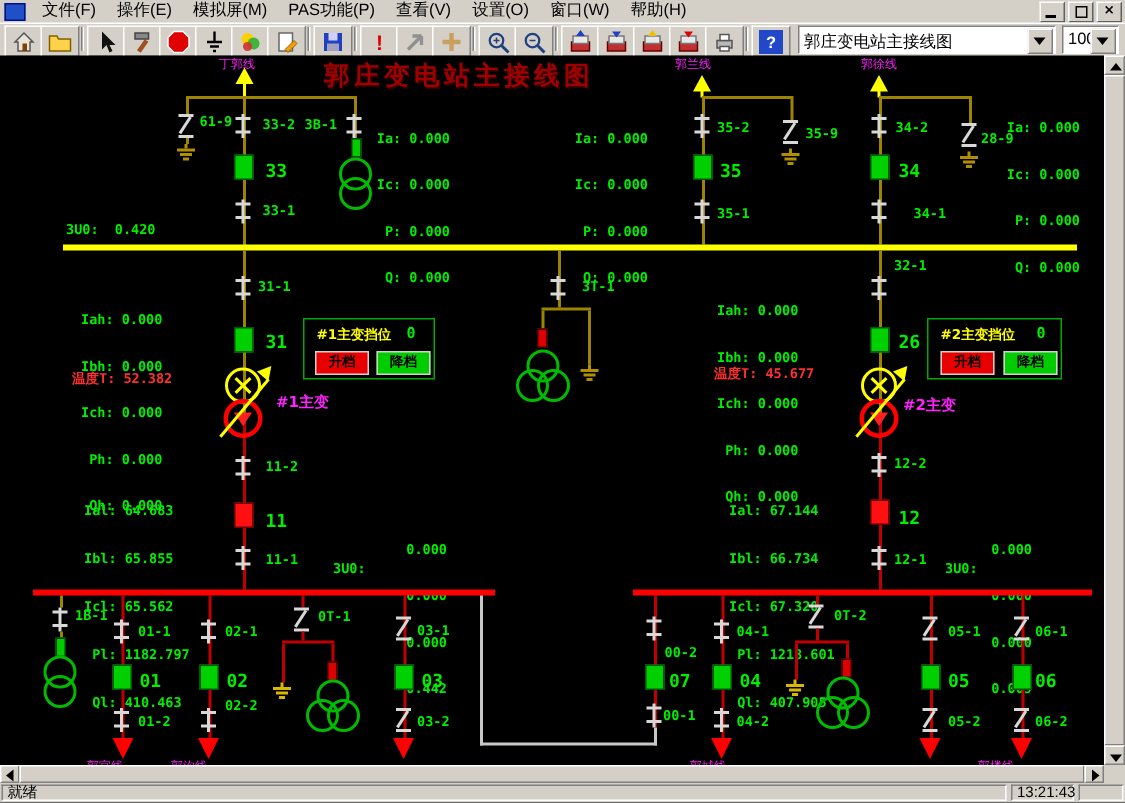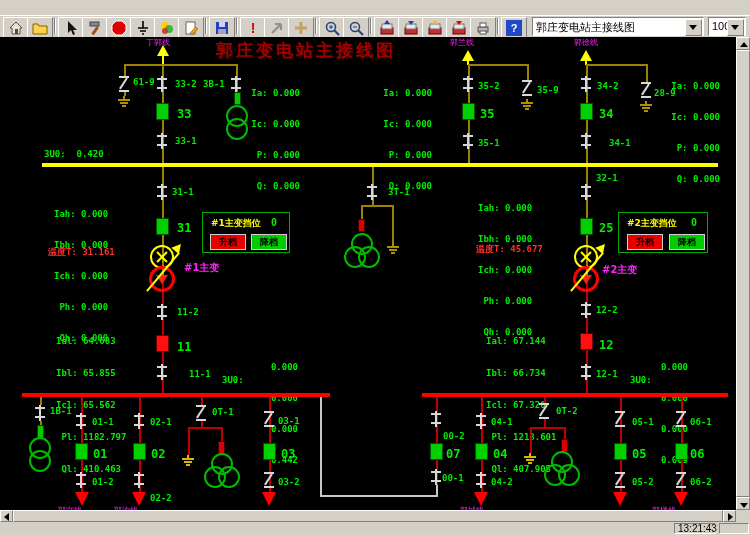--- a/index.html
+++ b/index.html
@@ -78,20 +78,40 @@
   .tri{position:absolute;width:0;height:0}
   .sthumb{position:absolute;background:#d4d0c8;border:1px solid;border-color:#fff #808080 #808080 #fff;box-sizing:border-box}
   .statusbar{position:absolute;left:0;top:522px;width:750px;height:13px;background:#d4d0c8;font-size:10px;color:#000}
   .spanel{position:absolute;top:1px;height:11px;border:1px solid;border-color:#808080 #fff #fff #808080;box-sizing:border-box;line-height:10px;padding-left:3px}
 </style>
 </head>
 <body>
 
 <div class="screen">
 
+  <div class="menubar">
+    <span class="appicon"></span>
+    <span class="menu-item">文件(F)</span>
+    <span class="menu-item">操作(E)</span>
+    <span class="menu-item">模拟屏(M)</span>
+    <span class="menu-item">PAS功能(P)</span>
+    <span class="menu-item">查看(V)</span>
+    <span class="menu-item">设置(O)</span>
+    <span class="menu-item">窗口(W)</span>
+    <span class="menu-item">帮助(H)</span>
+    <span class="winbtns">
+      <span class="wbtn">
+          <i class="minbar"></i>
+        </span>
+      <span class="wbtn">
+          <i class="rstbox"></i>
+        </span>
+      <span class="wbtn">×</span>
+    </span>
+  </div>
 
   <div class="toolbar">
     <span class="tbtn" style="left:3px">
         <svg class="ticon" viewBox="0 0 16 16">
           <path d="M2 8 8 2l6 6h-2v6H4V8z" fill="#e8e4d8" stroke="#555"></path>
           <rect x="7" y="9" width="3" height="5" fill="#804000"></rect>
         </svg>
       </span>
     <span class="tbtn" style="left:27px">
         <svg class="ticon" viewBox="0 0 16 16">
@@ -334,27 +354,27 @@
       <span class="tapbtn up" style="left:7px">升档</span>
       <span class="tapbtn dn" style="left:48px">降档</span>
     </div>
     <div class="meas" style="left:54px;top:152px">
       <span>Iah: 0.000</span>
       <span>Ibh: 0.000</span>
       <span>Ich: 0.000</span>
       <span> Ph: 0.000</span>
       <span> Qh: 0.000</span>
     </div>
-    <div class="redtxt" style="left:48px;top:209px">温度T: 31.161</div>
+    <div class="redtxt" style="left:48px;top:209px">温度T: 52.382</div>
     <div class="sw" style="left:156px;top:267px"></div>
     <div class="gl" style="left:177px;top:270px">11-2</div>
     <div class="brk r" style="left:156px;top:298px"></div>
     <div class="gl big" style="left:177px;top:303px">11</div>
     <div class="sw" style="left:156px;top:327px"></div>
-    <div class="gl" style="left:189px;top:332px">11-1</div>
+    <div class="gl" style="left:177px;top:332px">11-1</div>
     <div class="meas lh12" style="left:56px;top:279px">
       <span>Ial: 64.683</span>
       <span>Ibl: 65.855</span>
       <span>Icl: 65.562</span>
       <span> Pl: 1182.797</span>
       <span> Ql: 410.463</span>
     </div>
     <div class="meas ra" style="left:246px;top:305px;width:52px">
       <span>0.000</span>
       <span>0.000</span>
@@ -375,21 +395,21 @@
       <div class="circ" style="left:14px;top:13px"></div>
     </div>
     <div class="wire c-oli" style="left:392px;top:170px;width:2px;height:36px"></div>
     <div class="gnd" style="left:387px;top:206px"></div>
 
     <div class="wire c-oli" style="left:586px;top:130px;width:2px;height:112px"></div>
     <div class="wire c-red" style="left:586px;top:242px;width:2px;height:114px"></div>
     <div class="sw" style="left:580px;top:147px"></div>
     <div class="gl" style="left:596px;top:136px">32-1</div>
     <div class="brk g" style="left:580px;top:181px"></div>
-    <div class="gl big" style="left:599px;top:184px">25</div>
+    <div class="gl big" style="left:599px;top:184px">26</div>
     <div class="xfmr" style="left:566px;top:206px">
       <div class="xc1"></div>
       <div class="xx a"></div>
       <div class="xx b"></div>
       <div class="xc2"></div>
       <div class="xtri"></div>
       <div class="xarr"></div>
       <div class="xarrh"></div>
     </div>
     <div class="mag" style="left:602px;top:226px">#2主变</div>
@@ -453,21 +473,21 @@
     <div class="gl" style="left:92px;top:440px">01-2</div>
     <div class="arrdn" style="left:75px;top:455px"></div>
     <div class="mag sm" style="left:58px;top:468px">郭官线</div>
 
     <div class="wire c-red" style="left:139px;top:360px;width:2px;height:96px"></div>
     <div class="sw" style="left:133px;top:376px"></div>
     <div class="gl" style="left:150px;top:380px">02-1</div>
     <div class="brk g" style="left:133px;top:406px"></div>
     <div class="gl big" style="left:151px;top:410px">02</div>
     <div class="sw" style="left:133px;top:435px"></div>
-    <div class="gl" style="left:150px;top:456px">02-2</div>
+    <div class="gl" style="left:150px;top:429px">02-2</div>
     <div class="arrdn" style="left:132px;top:455px"></div>
     <div class="mag sm" style="left:114px;top:468px">郭沟线</div>
 
     <div class="wire c-red" style="left:201px;top:360px;width:2px;height:8px"></div>
     <div class="swo" style="left:195px;top:368px"></div>
     <div class="gl" style="left:212px;top:370px">0T-1</div>
     <div class="wire c-red" style="left:201px;top:384px;width:2px;height:6px"></div>
     <div class="wire c-red" style="left:188px;top:390px;width:35px;height:2px"></div>
     <div class="wire c-red" style="left:188px;top:392px;width:2px;height:26px"></div>
     <div class="gnd y" style="left:182px;top:418px"></div>
@@ -557,17 +577,18 @@
         <i class="tri" style="left:3px;top:2px;border-top:4px solid transparent;border-bottom:4px solid transparent;border-right:5px solid #000"></i>
       </span>
     <span class="sthumb" style="left:13px;top:0;width:710px;height:12px"></span>
     <span class="sbtn" style="left:723px;top:0;width:13px;height:12px">
         <i class="tri" style="left:4px;top:2px;border-top:4px solid transparent;border-bottom:4px solid transparent;border-left:5px solid #000"></i>
       </span>
   </div>
   <div class="corner"></div>
 
   <div class="statusbar">
+    <span class="spanel" style="left:1px;width:670px">就绪</span>
     <span class="spanel" style="left:674px;width:42px;text-align:center">13:21:43</span>
     <span class="spanel" style="left:719px;width:30px"></span>
   </div>
 
 </div>
 
 </body></html>

